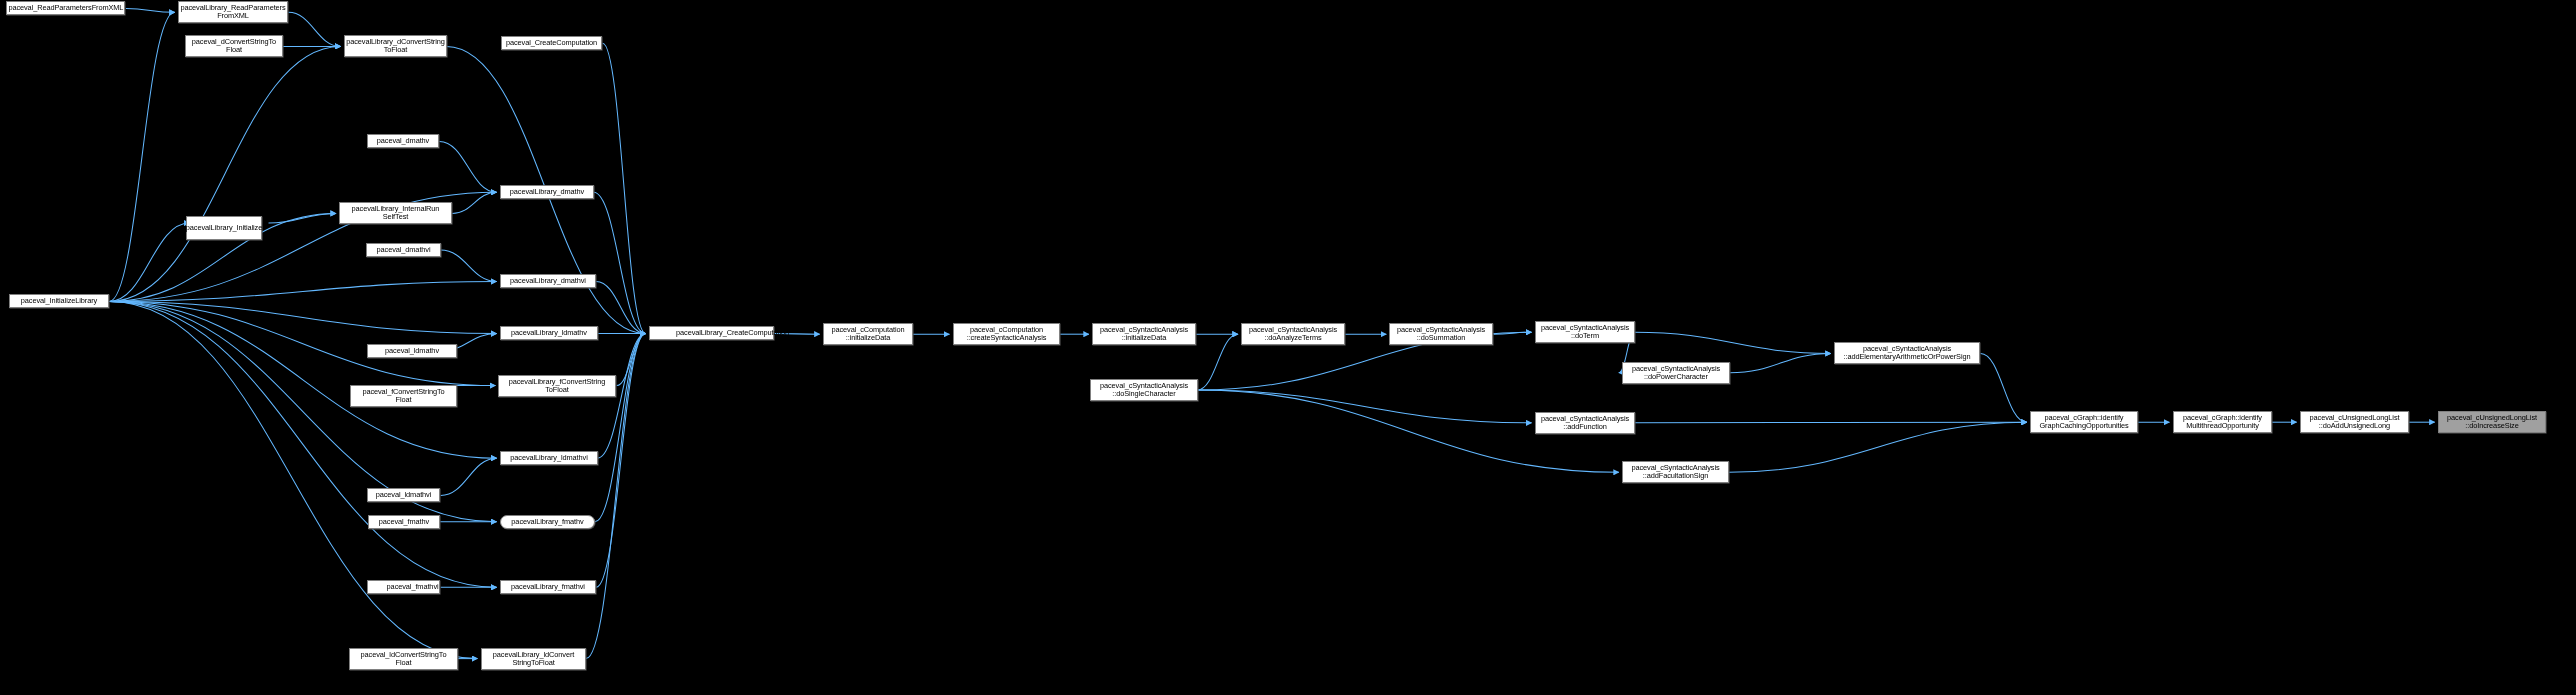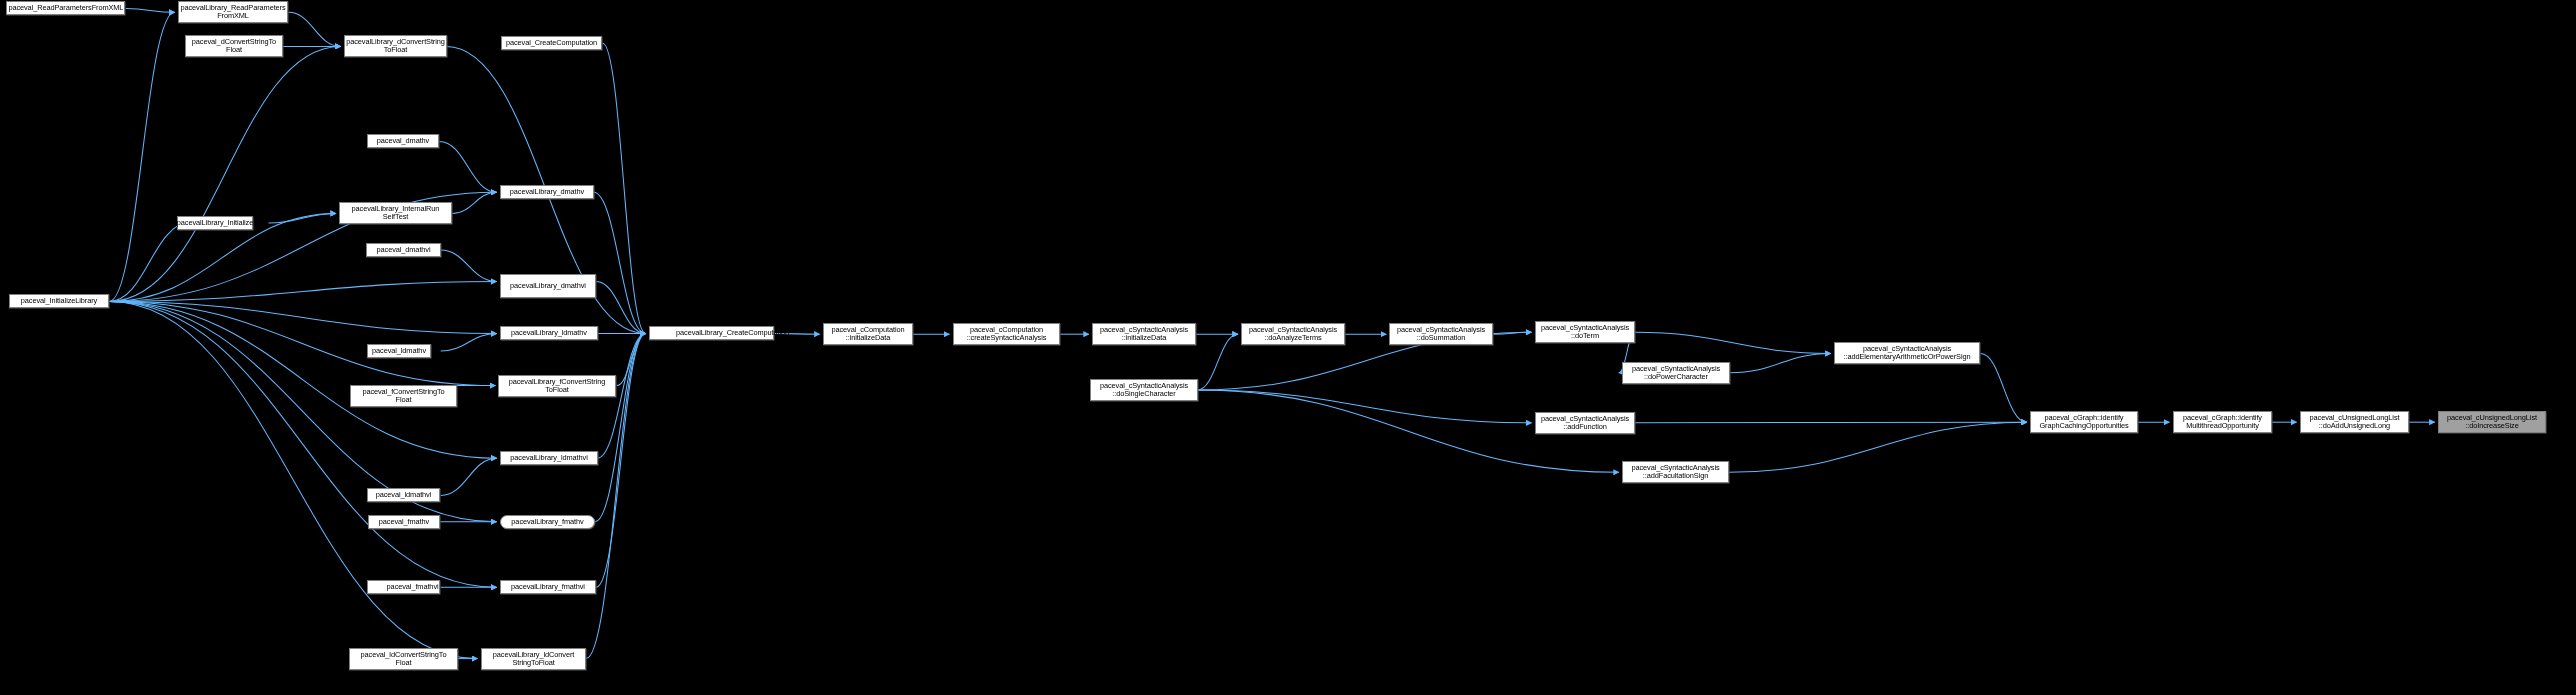--- a/index.html
+++ b/index.html
@@ -105,26 +105,26 @@
 FromXML</div>
       <div class="node" style="left: 501px; top: 36px; width: 101px; height: 14px;">paceval_CreateComputation</div>
       <div class="node" style="left: 185px; top: 35px; width: 98px; height: 22px;">paceval_dConvertStringTo
 Float</div>
       <div class="node" style="left: 344px; top: 35px; width: 103px; height: 22px;">pacevalLibrary_dConvertString
 ToFloat</div>
       <div class="node" style="left: 367px; top: 134px; width: 72px; height: 14px;">paceval_dmathv</div>
       <div class="node" style="left: 500px; top: 185px; width: 94px; height: 14px;">pacevalLibrary_dmathv</div>
       <div class="node" style="left: 339px; top: 202px; width: 113px; height: 22px;">pacevalLibrary_InternalRun
 SelfTest</div>
-      <div class="node" style="left: 177px; top: 216px; width: 76px; height: 14px;">pacevalLibrary_Initialize</div>
+      <div class="node" style="left: 186px; top: 216px; width: 76px; height: 24px;">pacevalLibrary_Initialize</div>
       <div class="node" style="left: 366px; top: 243px; width: 75px; height: 14px;">paceval_dmathvi</div>
-      <div class="node" style="left: 500px; top: 274px; width: 96px; height: 24px;">pacevalLibrary_dmathvi</div>
+      <div class="node" style="left: 500px; top: 274px; width: 96px; height: 14px;">pacevalLibrary_dmathvi</div>
       <div class="node" style="left: 9px; top: 294px; width: 100px; height: 14px; text-align: center;">paceval_InitializeLibrary</div>
       <div class="node" style="left: 500px; top: 326px; width: 98px; height: 14px;">pacevalLibrary_ldmathv</div>
-      <div class="node" style="left: 367px; top: 344px; width: 64px; height: 14px;">paceval_ldmathv</div>
+      <div class="node" style="left: 367px; top: 344px; width: 90px; height: 14px;">paceval_ldmathv</div>
       <div class="node" style="left: 350px; top: 375px; width: 107px; height: 22px; margin-top: 10px;">paceval_fConvertStringTo
 Float</div>
       <div class="node" style="left: 498px; top: 375px; width: 118px; height: 22px;">pacevalLibrary_fConvertString
 ToFloat</div>
       <div class="node" style="left: 649px; top: 326px; width: 125px; height: 14px; padding-left: 44px;">pacevalLibrary_CreateComputation</div>
       <div class="node" style="left: 500px; top: 451px; width: 98px; height: 14px;">pacevalLibrary_ldmathvi</div>
       <div class="node" style="left: 367px; top: 488px; width: 73px; height: 14px;">paceval_ldmathvi</div>
       <div class="node" style="left: 368px; top: 515px; width: 72px; height: 14px;">paceval_fmathv</div>
       <div class="node" style="left: 500px; top: 515px; width: 95px; height: 14px; border-radius: 7px;">pacevalLibrary_fmathv</div>
       <div class="node" style="left: 367px; top: 580px; width: 73px; height: 14px; padding-left: 20px;">paceval_fmathvi</div>

